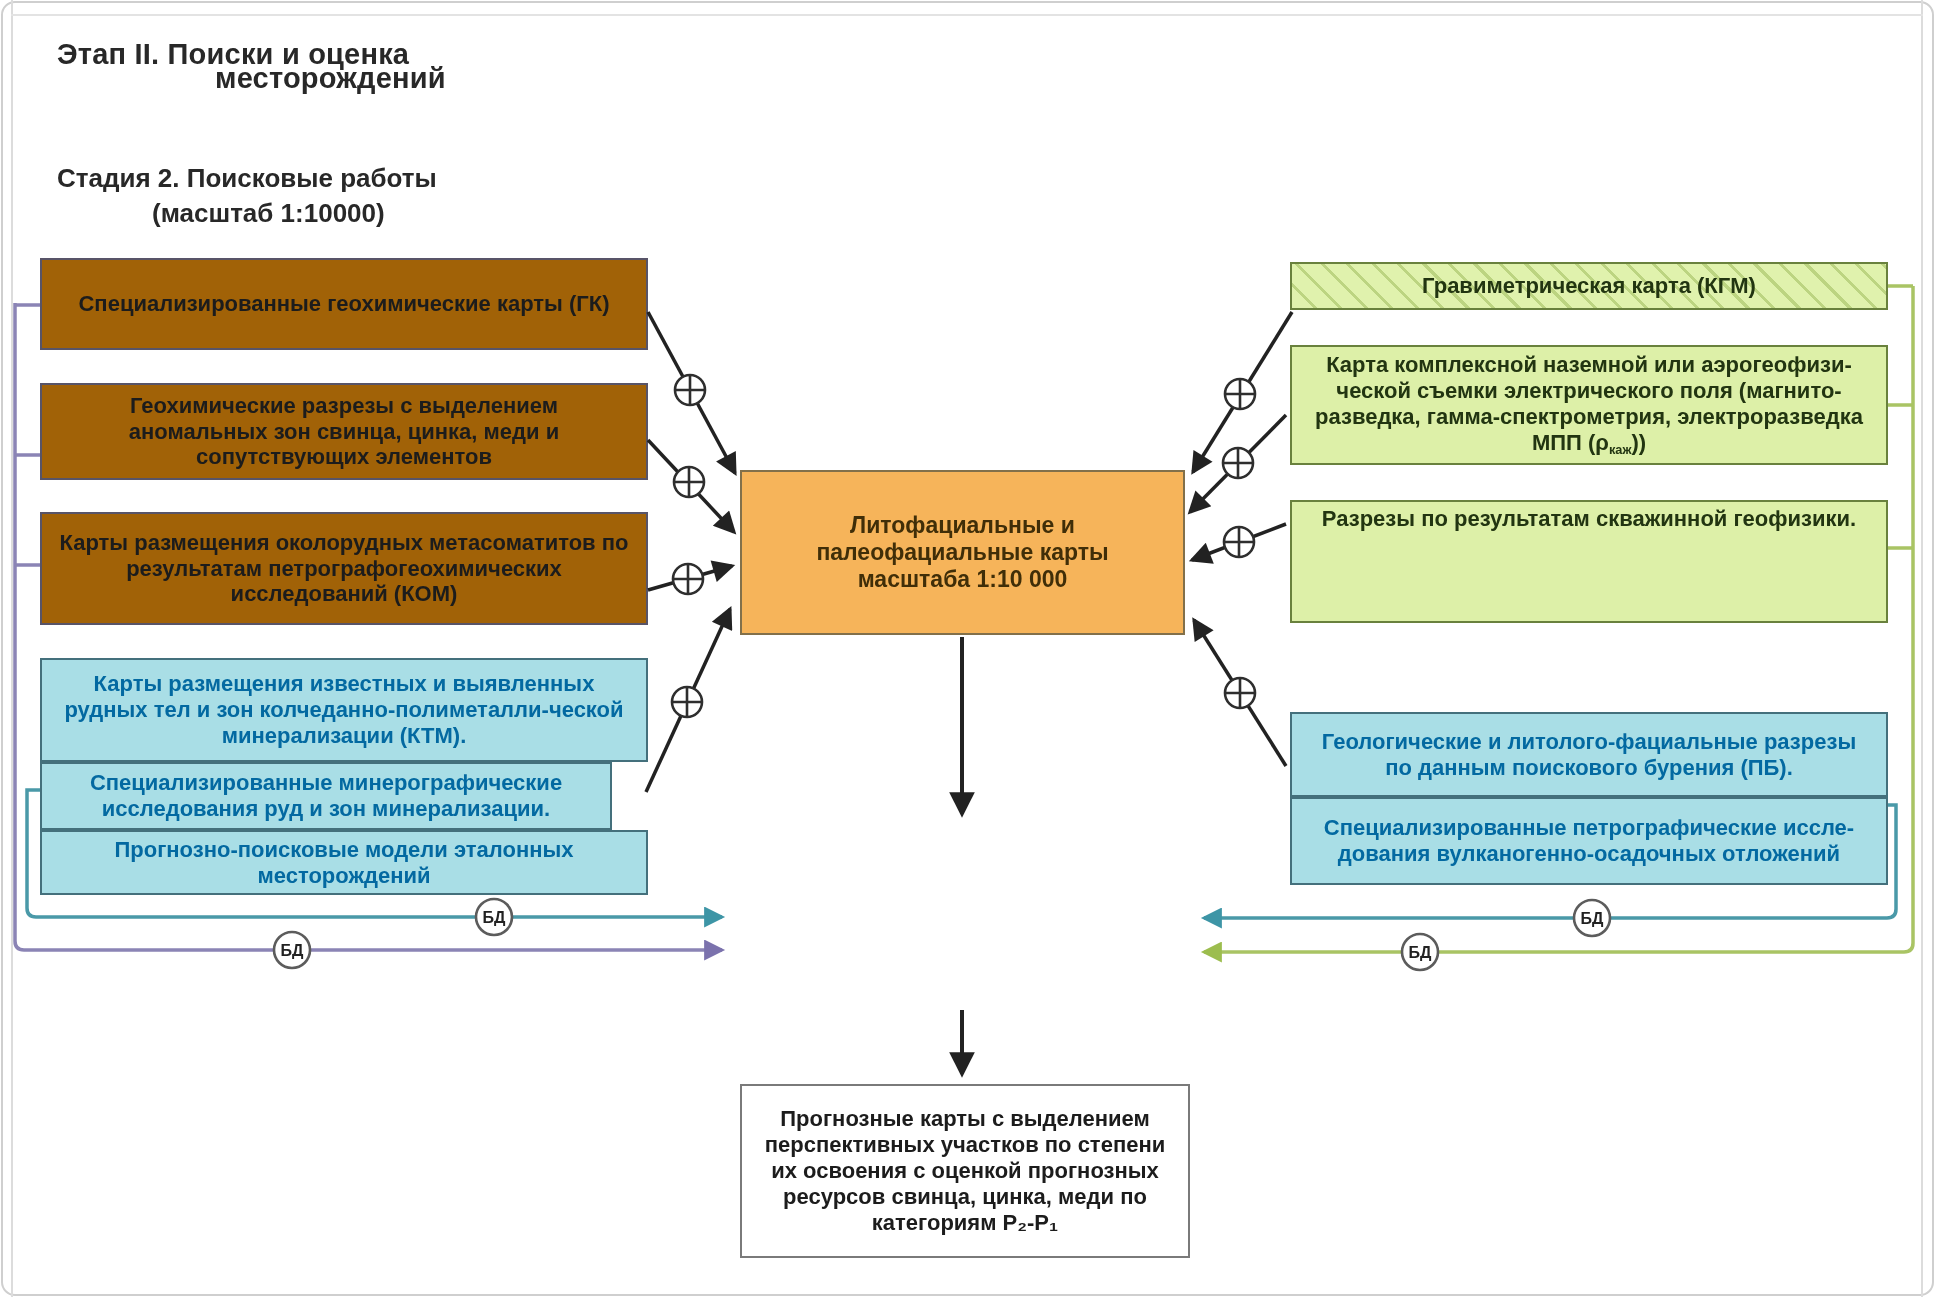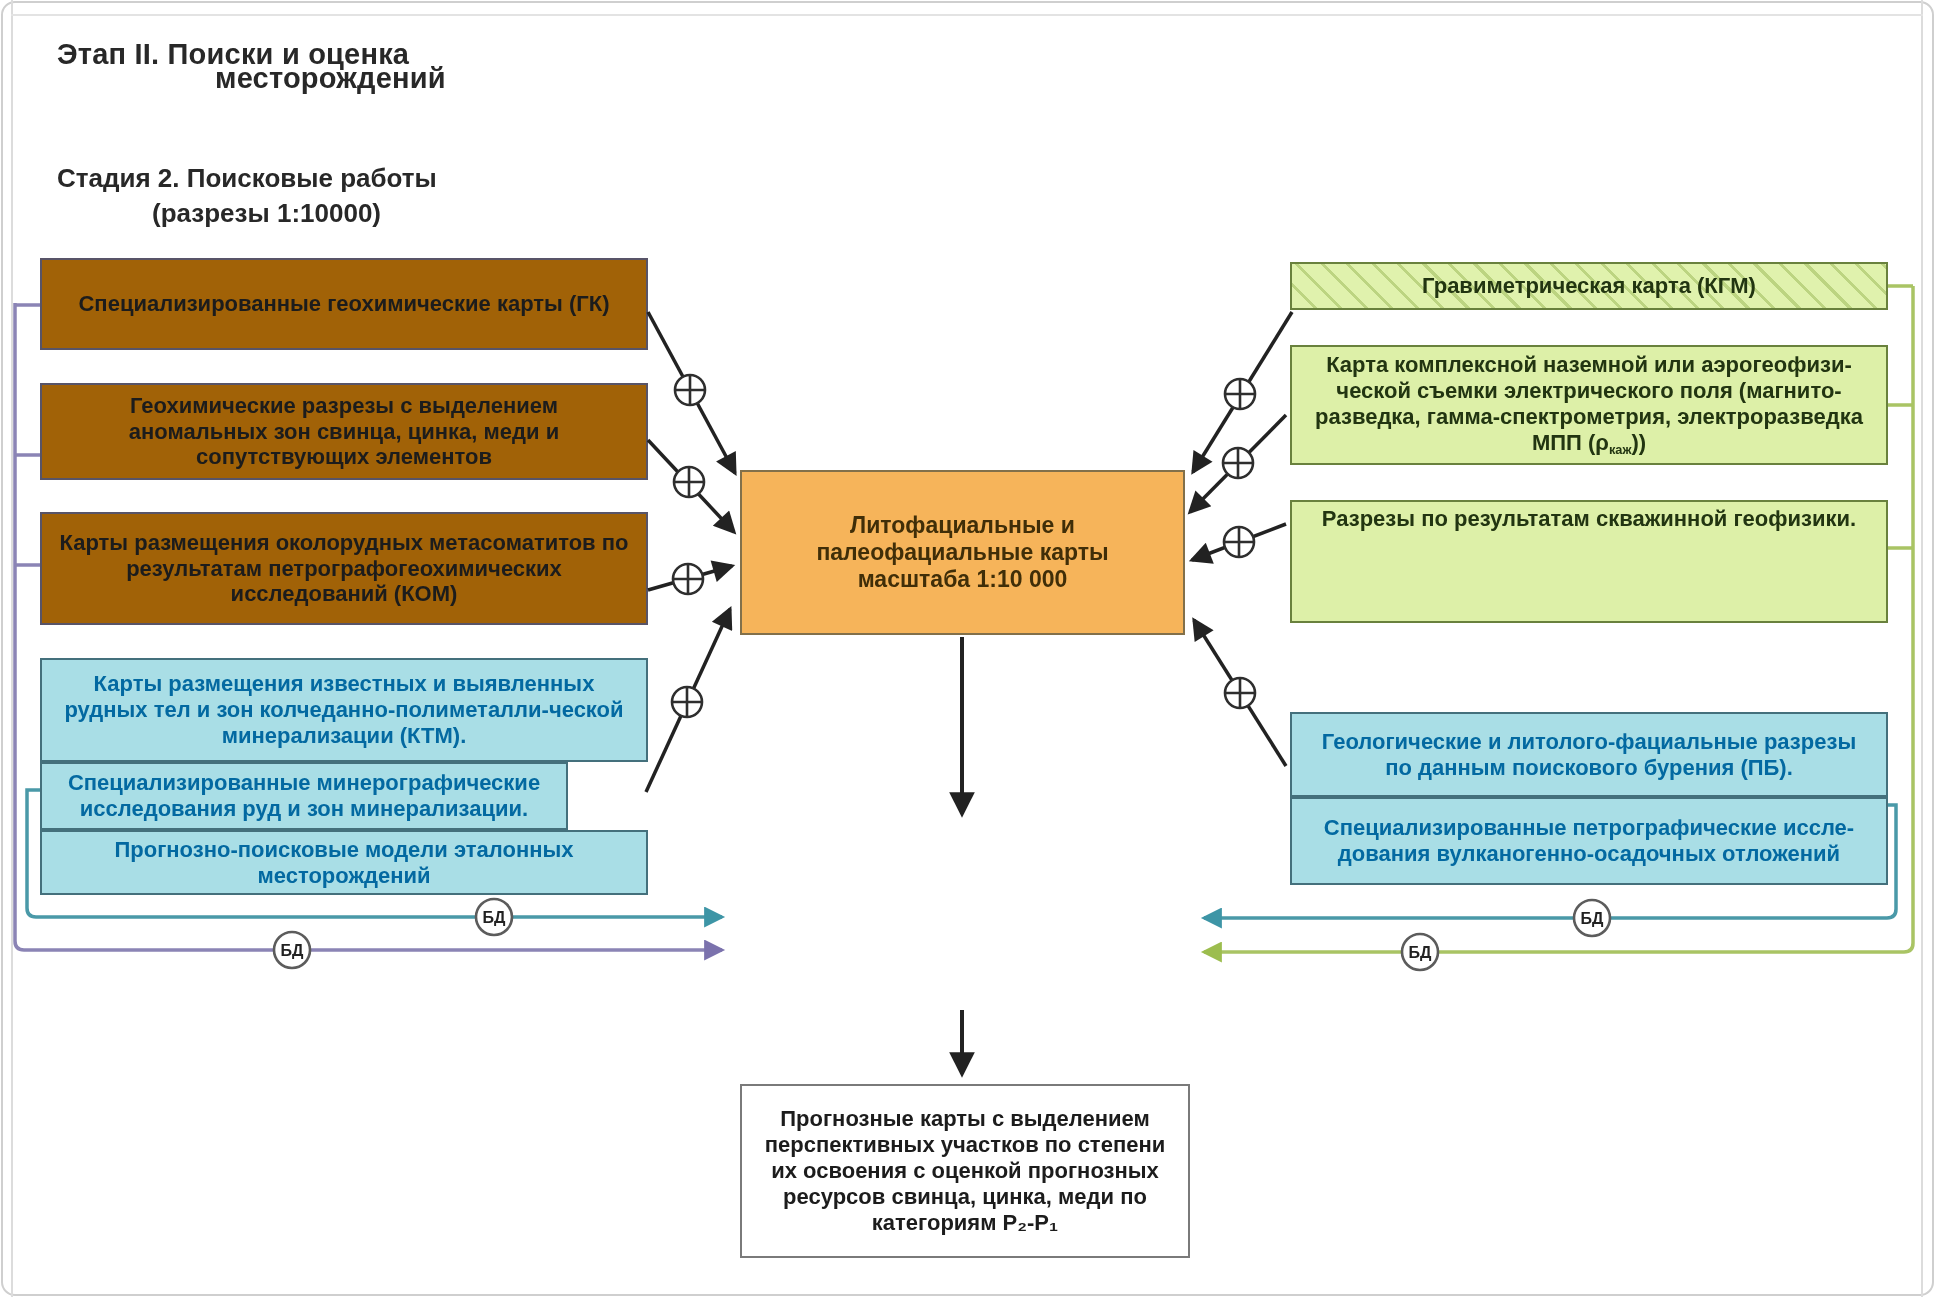--- a/index.html
+++ b/index.html
@@ -39,28 +39,28 @@
 <div class="canvas">
 
   <div class="outer-frame"></div>
   <div class="hairline-v" style="left:11px;top:0;height:1297px;"></div>
   <div class="hairline-v" style="left:1921px;top:0;height:1297px;"></div>
   <div class="hairline-h" style="left:11px;top:14px;width:1912px;"></div>
 
   <div class="title1" style="left:57px;top:38px;">Этап II. Поиски и оценка</div>
   <div class="title1" style="left:215px;top:62px;">месторождений</div>
   <div class="title2" style="left:57px;top:163px;">Стадия 2. Поисковые работы</div>
-  <div class="title2" style="left:152px;top:198px;">(разрезы 1:10000)</div>
+  <div class="title2" style="left:152px;top:198px;">(масштаб 1:10000)</div>
 
   <div class="box purple" style="left:40px;top:258px;width:608px;height:92px;">Специализированные геохимические карты (ГК)</div>
   <div class="box purple" style="left:40px;top:383px;width:608px;height:97px;">Геохимические разрезы с выделением аномальных зон свинца, цинка, меди и сопутствующих элементов</div>
   <div class="box purple" style="left:40px;top:512px;width:608px;height:113px;">Карты размещения околорудных метасоматитов по результатам петрографогеохимических исследований (КОМ)</div>
 
   <div class="box cyanL" style="left:40px;top:658px;width:608px;height:104px;">Карты размещения известных и выявленных рудных тел и зон колчеданно-полиметалли-ческой минерализации (КТМ).</div>
-  <div class="box cyanL" style="left:40px;top:762px;width:528px;height:68px;">Специализированные минерографические исследования руд и зон минерализации.</div>
+  <div class="box cyanL" style="left:40px;top:762px;width:572px;height:68px;">Специализированные минерографические исследования руд и зон минерализации.</div>
   <div class="box cyanL" style="left:40px;top:830px;width:608px;height:65px;">Прогнозно-поисковые модели эталонных месторождений</div>
 
   <div class="box orange" style="left:740px;top:470px;width:445px;height:165px;font-size:23px;">Литофациальные и палеофациальные карты масштаба 1:10 000</div>
   <div class="box hatch" style="left:1290px;top:262px;width:598px;height:48px;">Гравиметрическая карта (КГМ)</div>
 
   <div class="box whiteb" style="left:740px;top:1084px;width:450px;height:174px;">Прогнозные карты с выделением перспективных участков по степени их освоения с оценкой прогнозных ресурсов свинца, цинка, меди по категориям Р₂-Р₁</div>
   <div class="box green" style="left:1290px;top:345px;width:598px;height:120px;padding:4px 10px;">
     <div><span>Карта комплексной наземной или аэрогеофизи-ческой съемки электрического поля (магнито-разведка, гамма-спектрометрия, электроразведка МПП (ρ</span><span class="sub">каж</span><span>))</span></div>
   </div>
   <div class="box green" style="left:1290px;top:500px;width:598px;height:123px;align-items:flex-start;">Разрезы по результатам скважинной геофизики.</div>

